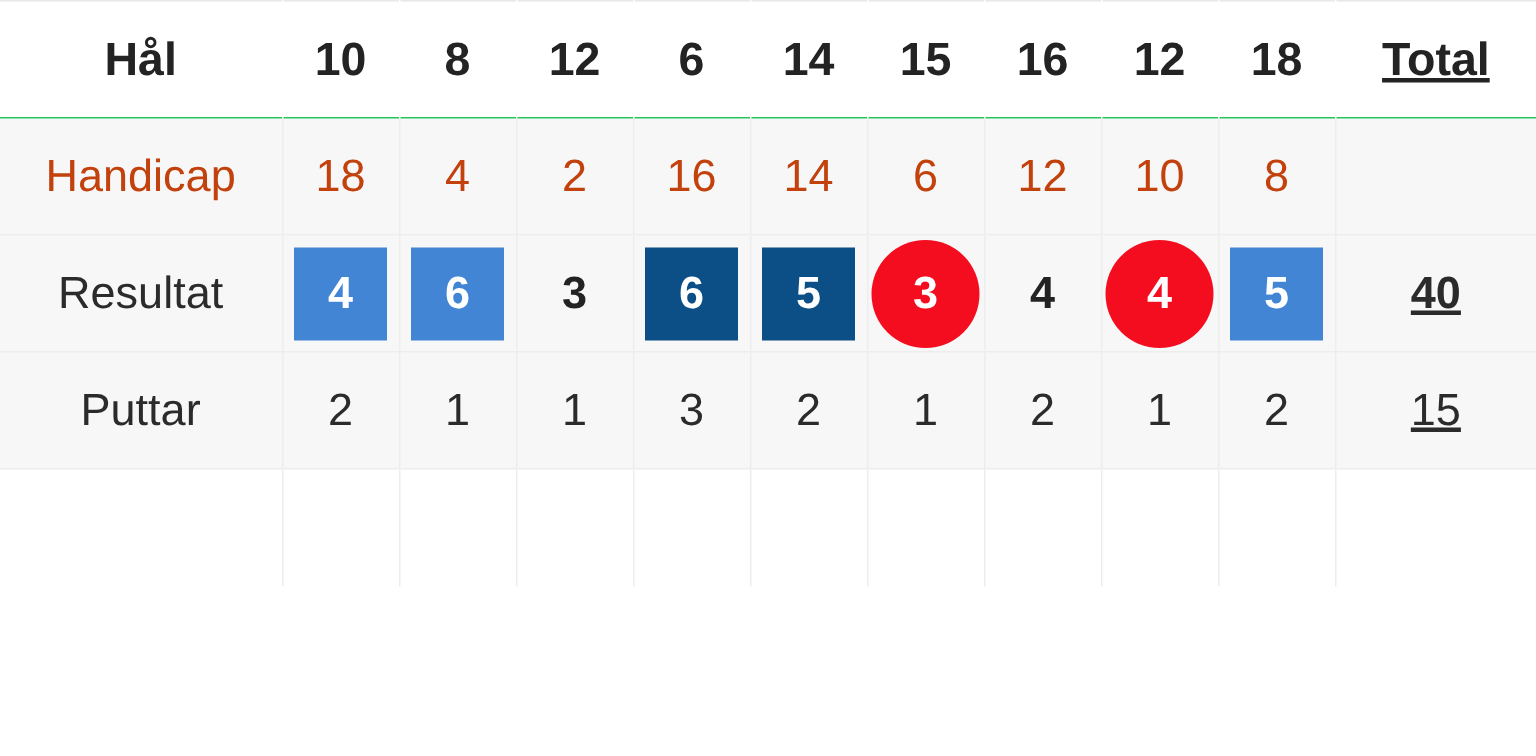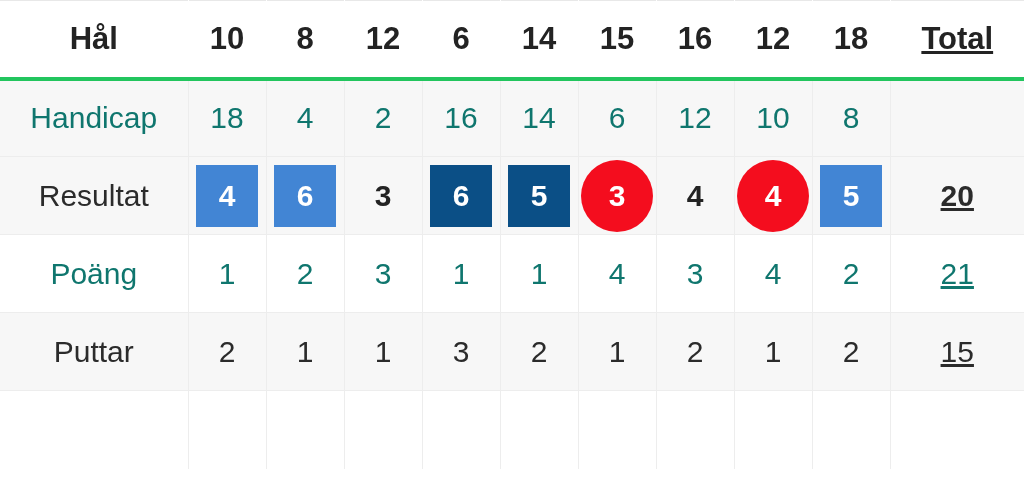--- a/index.html
+++ b/index.html
@@ -51,28 +51,28 @@
   
   tr.row-header td {
     font-weight: bold;
     font-size: 31px;
     color: #232323;
     background: #ffffff;
     border-right-color: transparent;
   }
   tr.row-header td.row-label,
   tr.row-header td.total-cell { border-right-color: transparent; }
-  tr.row-header { border-bottom: 4px solid #22c55e; }
+  tr.row-header { border-bottom: 1px solid #22c55e; }
   tr.row-header td.first-hole { border-left: 1px solid #e2e2e2; }
   tr.row-header td.total-cell { border-left: 1px solid #e2e2e2; }
 
   tr.row-shaded td { background: #f7f7f7; }
   tr.row-plain  td { background: #ffffff; }
 
-  tr.muted td { color: #0f766e; }
+  tr.muted td { color: #c2410c; }
   tr.bold-label td.row-label { font-weight: normal; }
   tr.bold-values td.hole-cell,
   tr.bold-values td.total-cell { font-weight: bold; }
 
   tr.row-divider { border-bottom: 1px solid #ededed; }
 
   
   .marker {
     display: inline-flex;
     align-items: center;
@@ -172,36 +172,23 @@
       </td>
       <td class="hole-cell">
         <span class="marker plain">4</span>
       </td>
       <td class="hole-cell">
         <span class="marker circle-red">4</span>
       </td>
       <td class="hole-cell">
         <span class="marker sq-light">5</span>
       </td>
-      <td class="total-cell">20</td>
-    </tr>
-
-    <tr class="row-plain muted row-divider">
-      <td class="row-label">Poäng</td>
-      <td class="hole-cell">1</td>
-      <td class="hole-cell">2</td>
-      <td class="hole-cell">3</td>
-      <td class="hole-cell">1</td>
-      <td class="hole-cell">1</td>
-      <td class="hole-cell">4</td>
-      <td class="hole-cell">3</td>
-      <td class="hole-cell">4</td>
-      <td class="hole-cell">2</td>
-      <td class="total-cell">21</td>
-    </tr>
+      <td class="total-cell">40</td>
+    </tr>
+
 
     <tr class="row-shaded row-divider">
       <td class="row-label">Puttar</td>
       <td class="hole-cell">2</td>
       <td class="hole-cell">1</td>
       <td class="hole-cell">1</td>
       <td class="hole-cell">3</td>
       <td class="hole-cell">2</td>
       <td class="hole-cell">1</td>
       <td class="hole-cell">2</td>

